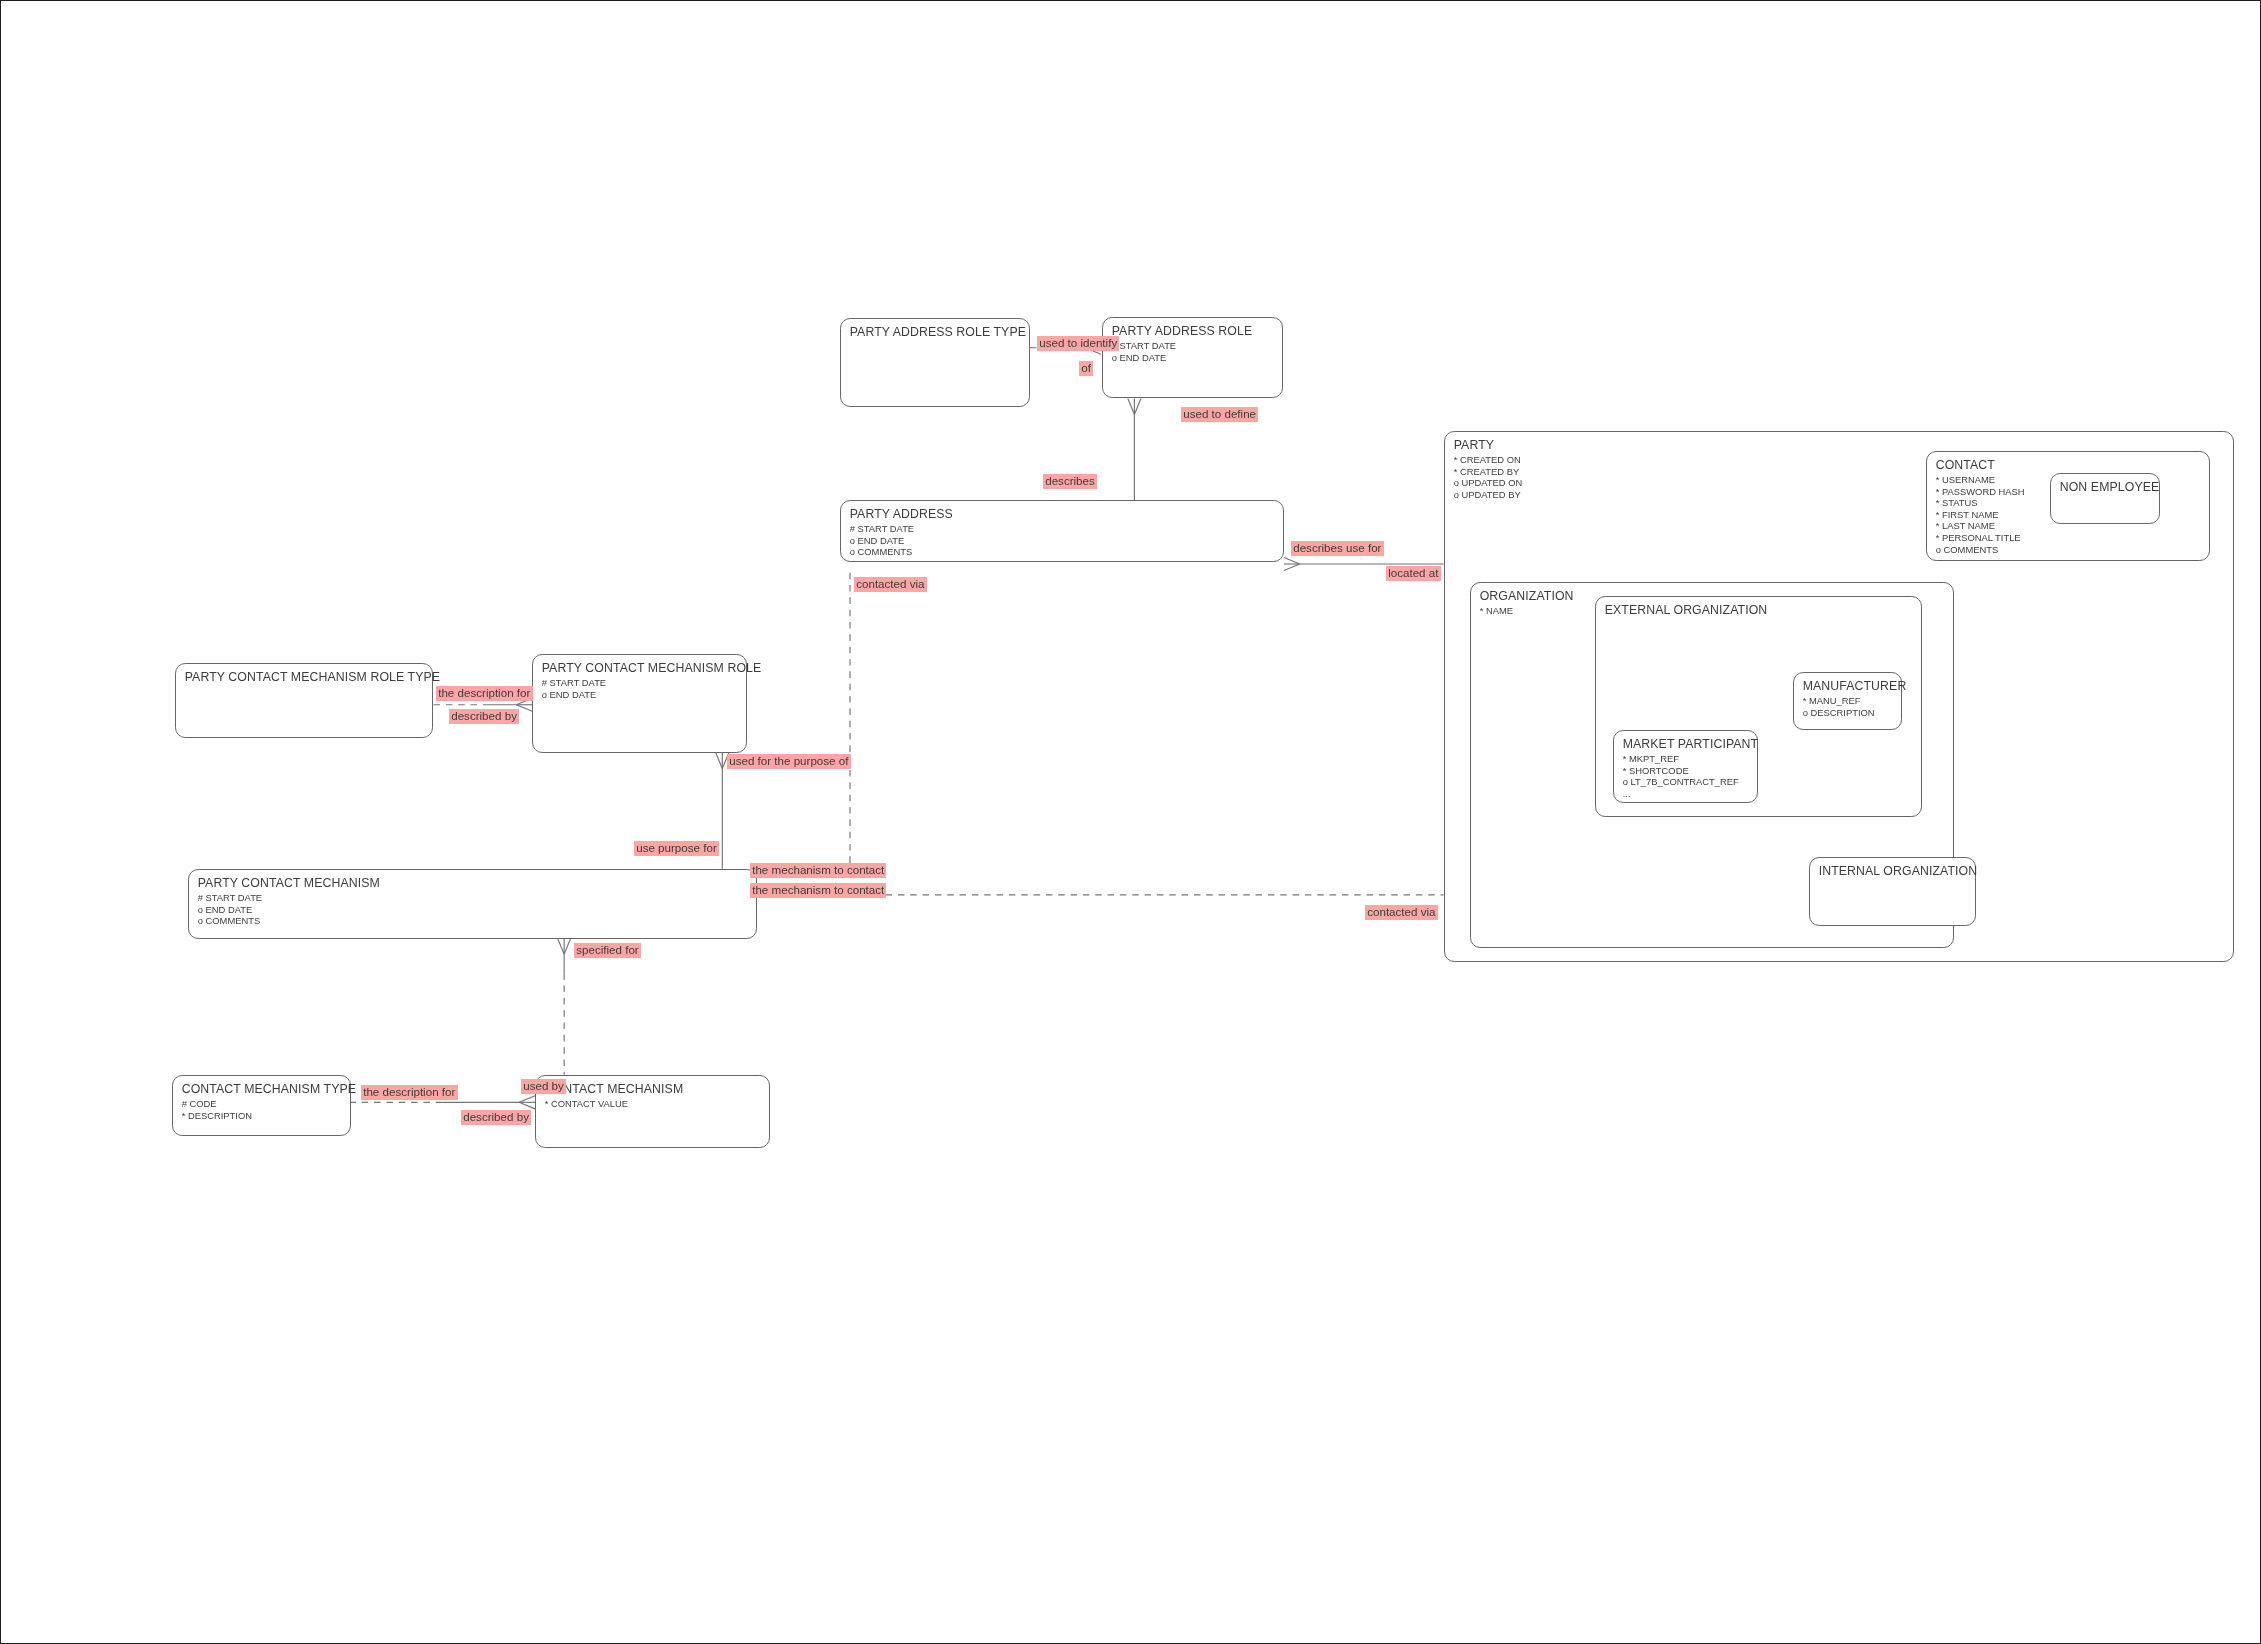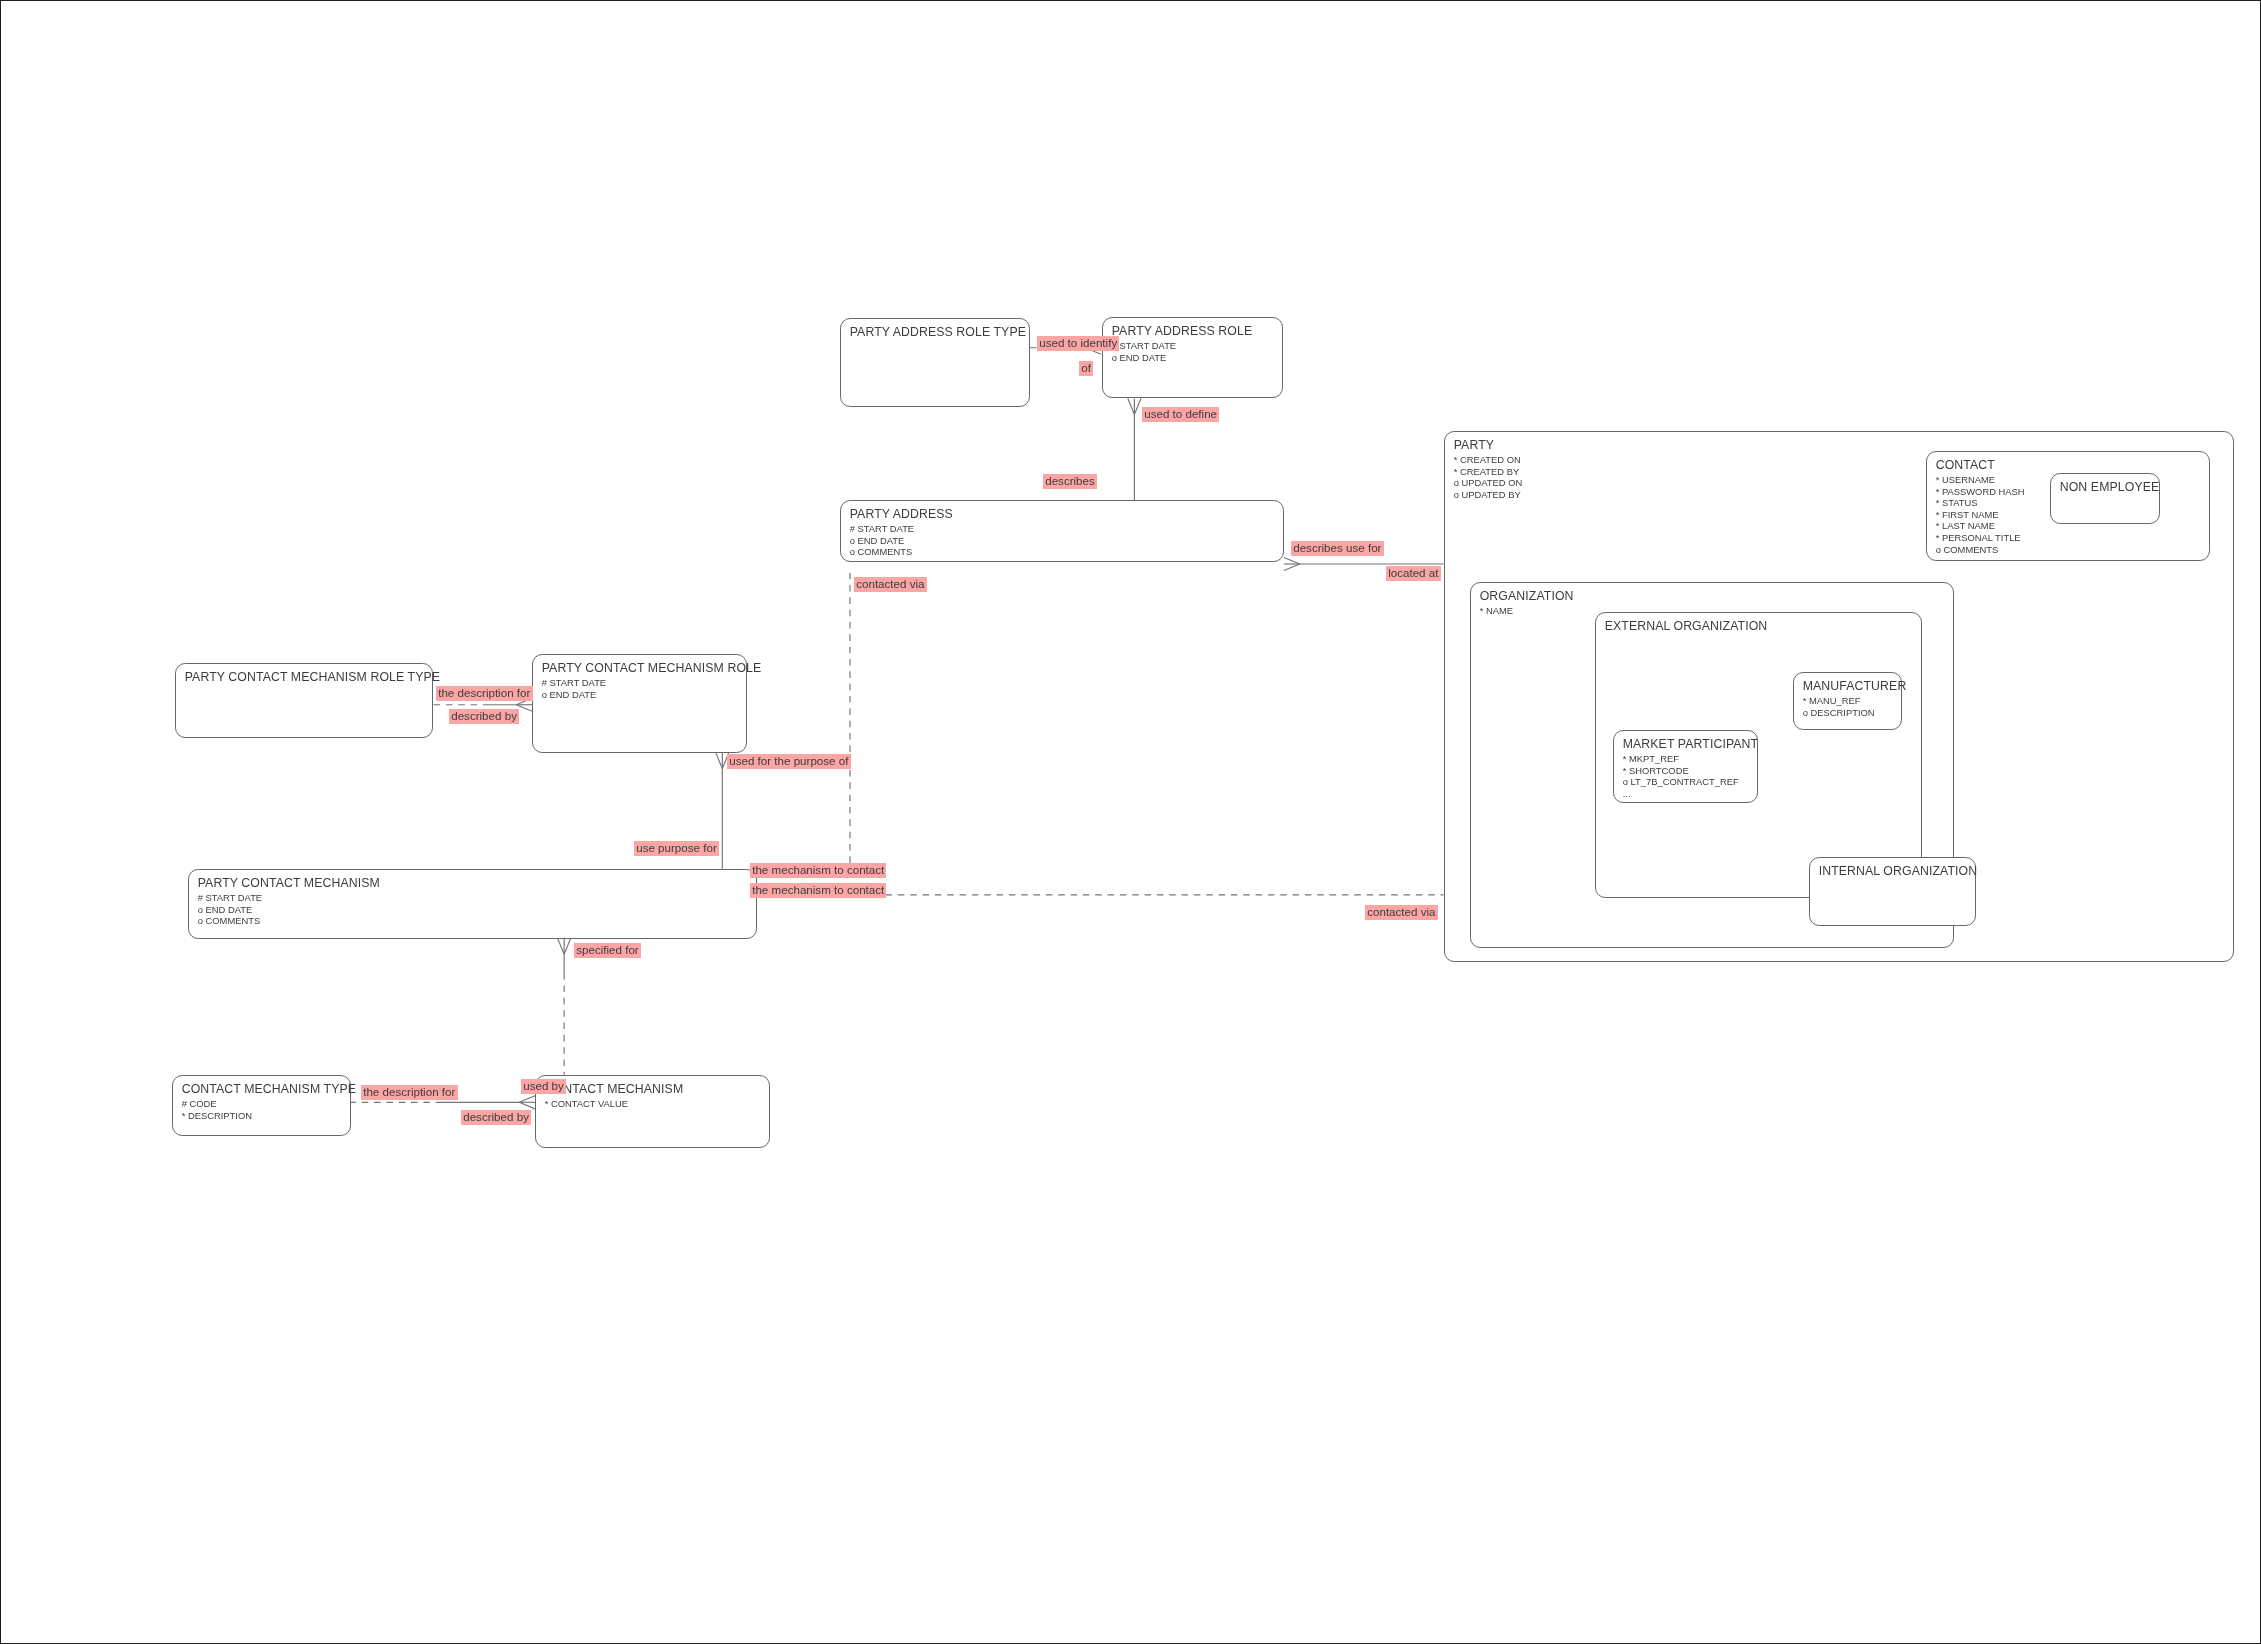--- a/index.html
+++ b/index.html
@@ -155,21 +155,21 @@
       </div>
       <div class="entity" style="left: 2049px; top: 472px; width: 110px; height: 51px;">
         <div class="entity-title">NON EMPLOYEE</div>
       </div>
       <div class="entity" style="left: 1469px; top: 581px; width: 484px; height: 366px;">
         <div class="entity-title">ORGANIZATION</div>
         <div class="attrs">
           <div class="attr">* NAME</div>
         </div>
       </div>
-      <div class="entity" style="left: 1594px; top: 595px; width: 327px; height: 286px; margin-top: 16px;">
+      <div class="entity" style="left: 1594px; top: 595px; width: 327px; height: 221px;">
         <div class="entity-title">EXTERNAL ORGANIZATION</div>
       </div>
       <div class="entity" style="left: 1792px; top: 671px; width: 109px; height: 58px;">
         <div class="entity-title">MANUFACTURER</div>
         <div class="attrs">
           <div class="attr">* MANU_REF</div>
           <div class="attr">o DESCRIPTION</div>
         </div>
       </div>
       <div class="entity" style="left: 1612px; top: 729px; width: 145px; height: 73px;">
@@ -212,21 +212,21 @@
       <div class="entity" style="left: 534px; top: 1074px; width: 235px; height: 73px;">
         <div class="entity-title">CONTACT MECHANISM</div>
         <div class="attrs">
           <div class="attr">* CONTACT VALUE</div>
         </div>
       </div>
     </div>
   <div id="labels" class="layer">
       <div class="edge-label" style="left: 1036px; top: 335px;">used to identify</div>
       <div class="edge-label" style="left: 1078px; top: 360px;">of</div>
-      <div class="edge-label" style="left: 1141px; top: 406px;">used to define</div>
+      <div class="edge-label" style="left: 1180px; top: 406px;">used to define</div>
       <div class="edge-label" style="left: 1042px; top: 473px;">describes</div>
       <div class="edge-label" style="left: 1290px; top: 540px;">describes use for</div>
       <div class="edge-label" style="left: 1385px; top: 565px;">located at</div>
       <div class="edge-label" style="left: 853px; top: 576px;">contacted via</div>
       <div class="edge-label" style="left: 435px; top: 685px;">the description for</div>
       <div class="edge-label" style="left: 448px; top: 708px;">described by</div>
       <div class="edge-label" style="left: 726px; top: 753px;">used for the purpose of</div>
       <div class="edge-label" style="left: 633px; top: 840px;">use purpose for</div>
       <div class="edge-label" style="left: 749px; top: 862px;">the mechanism to contact</div>
       <div class="edge-label" style="left: 749px; top: 882px;">the mechanism to contact</div>

